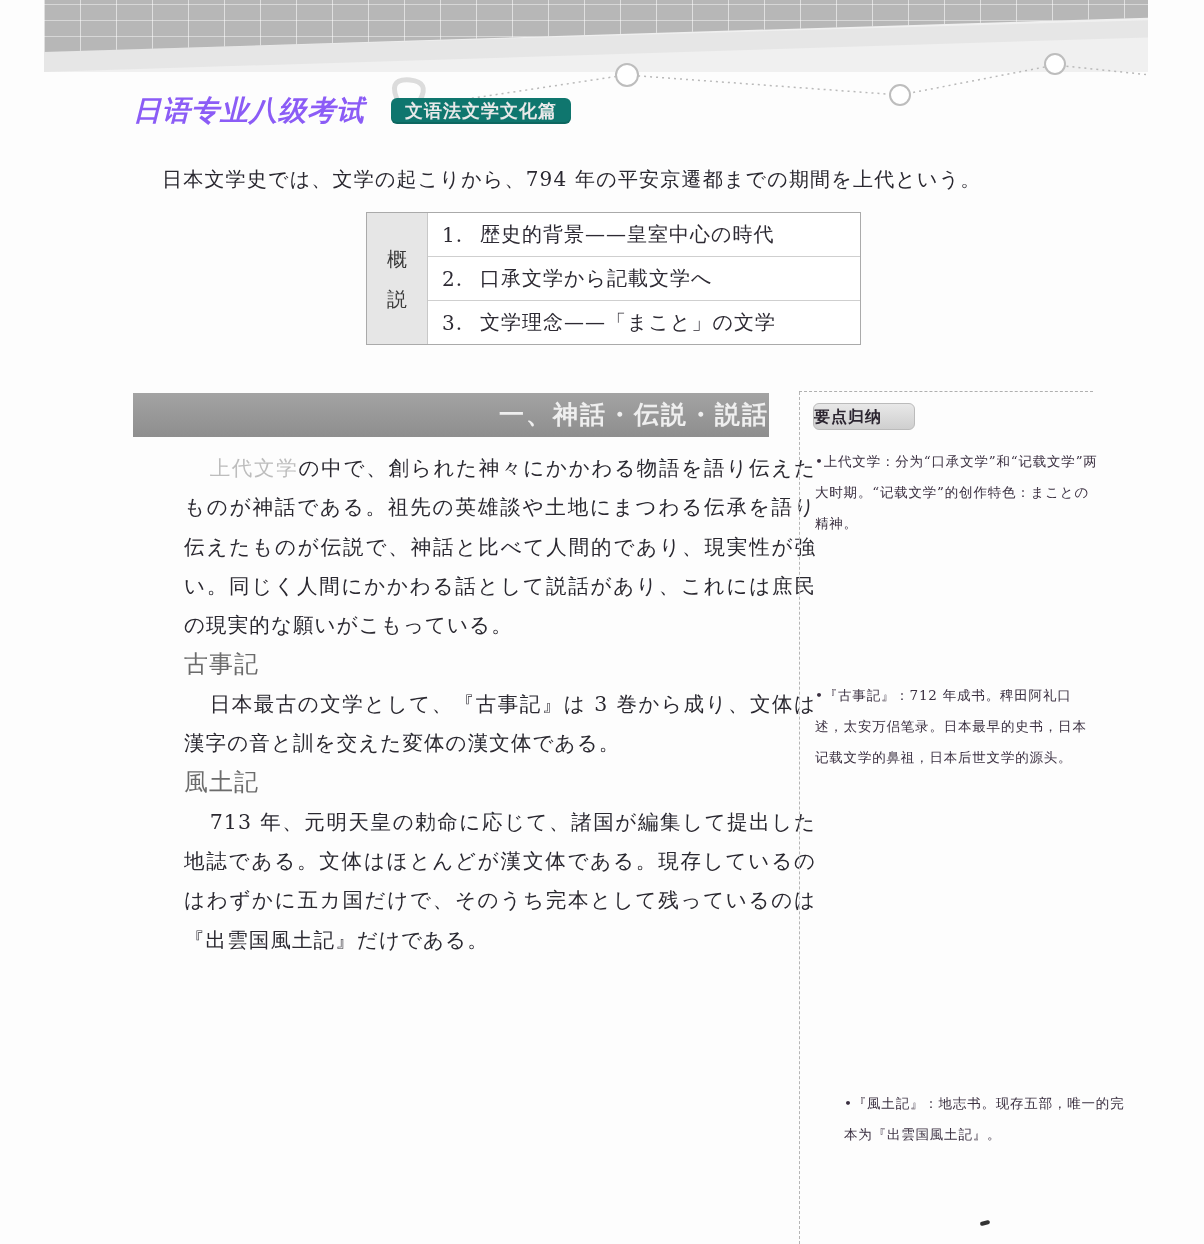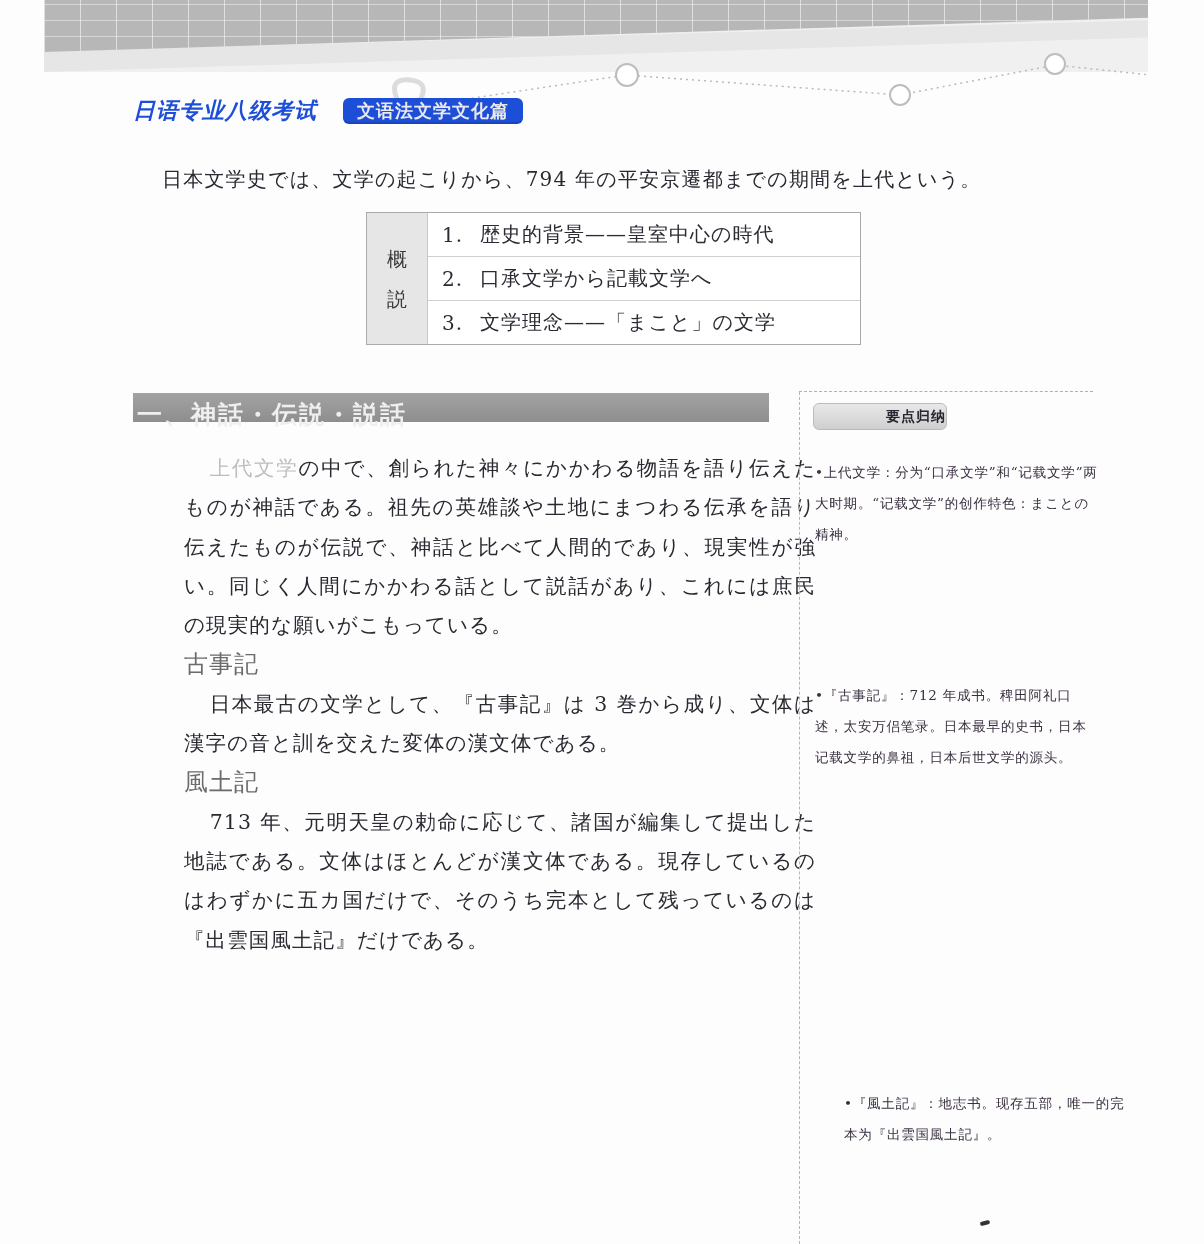--- a/index.html
+++ b/index.html
@@ -26,25 +26,25 @@
       background: #e6e6e6;
       clip-path: polygon(0 72%, 100% 28%, 100% 52%, 0 100%);
     }
 
     
     .deco-svg { position: absolute; left: 0; top: 50px; width: 1204px; height: 70px; }
 
     .header-row { position: absolute; left: 133px; top: 94px; height: 34px; display: flex; align-items: center; }
     .book-title {
       font-family: "DejaVu Serif", serif; font-style: italic; font-weight: bold;
-      font-size: 22px; color: #1d4ed8; letter-spacing: 1px;
+      font-size: 28px; color: #8b5cf6; letter-spacing: 1px;
     }
     .section-pill {
       margin-left: 26px; height: 26px; padding: 0 14px;
-      background: #1d4ed8; border-radius: 6px;
+      background: #0f766e; border-radius: 6px;
       color: #e9e9e9; font-family: "DejaVu Sans", sans-serif; font-weight: bold;
       font-size: 18px; line-height: 26px; letter-spacing: 1px;
       box-shadow: inset 0 -2px 0 rgba(0,0,0,0.12);
     }
 
     .intro {
       position: absolute; left: 162px; top: 166px;
       font-size: 20px; color: #2a2830; letter-spacing: 1.2px;
     }
 
@@ -61,24 +61,24 @@
     .overview-rows { flex: 1; display: flex; flex-direction: column; }
     .overview-row {
       flex: 1; display: flex; align-items: center; padding-left: 14px;
       font-size: 20px; color: #2d2a33; border-bottom: 1px solid #cfcfcf; letter-spacing: 1px;
     }
     .overview-row:last-child { border-bottom: none; }
     .overview-row .num { width: 38px; }
 
     
     .main-heading {
-      position: absolute; left: 133px; top: 393px; width: 636px; height: 29px;
+      position: absolute; left: 133px; top: 393px; width: 636px; height: 44px;
       background: linear-gradient(180deg, #a3a3a3, #8e8e8e);
       color: #efefef; font-family: "DejaVu Sans", sans-serif; font-weight: bold;
-      font-size: 25px; line-height: 44px; padding-left: 4px; letter-spacing: 2px;
+      font-size: 25px; line-height: 44px; padding-left: 4px; letter-spacing: 2px; text-align: right;
     }
 
     .body-text {
       position: absolute; left: 136px; width: 632px;
       font-size: 20.5px; line-height: 39.3px; color: #2a2830; letter-spacing: 1.1px;
       text-align: justify;
       margin-left: 48px;
     }
     .body-text p { text-indent: 1.25em; }
     .faded { color: #bdbdbd; }
@@ -87,24 +87,24 @@
     
     .sidebar-border {
       position: absolute; left: 799px; top: 392px; width: 1px; height: 852px;
       border-left: 1px dashed #b5b5b5;
     }
     .sidebar-topline {
       position: absolute; left: 799px; top: 391px; width: 294px; height: 1px;
       border-top: 1px dashed #b0b0b0;
     }
     .sidebar-pill {
-      position: absolute; left: 813px; top: 403px; width: 134px; height: 27px;
+      position: absolute; left: 813px; top: 403px; width: 102px; height: 27px;
       background: linear-gradient(180deg, #e8e8e8, #cfcfcf); border: 1px solid #bbb;
       border-radius: 6px; font-family: "DejaVu Sans", sans-serif; font-weight: bold;
-      font-size: 14px; line-height: 25px; text-align: right; color: #2b2530; letter-spacing: 1px;
+      font-size: 16px; line-height: 25px; text-align: left; color: #2b2530; letter-spacing: 1px;
     }
     .sidebar-note {
       position: absolute; left: 815px; width: 285px;
       font-size: 13.5px; line-height: 31px; color: #3a2f40; letter-spacing: 0.8px;
     }
     .mark { position: absolute; left: 980px; top: 1221px; width: 10px; height: 4px; background: #333; transform: rotate(-15deg); border-radius: 2px; }
   </style>
 </head>
 <body>
 
@@ -155,16 +155,16 @@
   <p><span class="faded">上代文学</span><span>の中で、創られた神々にかかわる物語を語り伝えたものが神話である。祖先の英雄談や土地にまつわる伝承を語り伝えたものが伝説で、神話と比べて人間的であり、現実性が強い。同じく人間にかかわる話として説話があり、これには庶民の現実的な願いがこもっている。</span></p>
   <div class="sub-title">古事記</div>
   <p>日本最古の文学として、『古事記』は 3 巻から成り、文体は漢字の音と訓を交えた変体の漢文体である。</p>
   <div class="sub-title">風土記</div>
   <p>713 年、元明天皇の勅命に応じて、諸国が編集して提出した地誌である。文体はほとんどが漢文体である。現存しているのはわずかに五カ国だけで、そのうち完本として残っているのは『出雲国風土記』だけである。</p>
 </div>
 
 <div class="sidebar-topline"></div>
 <div class="sidebar-border"></div>
 <div class="sidebar-pill">要点归纳</div>
-<div class="sidebar-note" style="top:446px;margin-top:11px;">•上代文学：分为“口承文学”和“记载文学”两大时期。“记载文学”的创作特色：まことの精神。</div>
+<div class="sidebar-note" style="top:446px;">•上代文学：分为“口承文学”和“记载文学”两大时期。“记载文学”的创作特色：まことの精神。</div>
 <div class="sidebar-note" style="top:680px;">•『古事記』：712 年成书。稗田阿礼口述，太安万侣笔录。日本最早的史书，日本记载文学的鼻祖，日本后世文学的源头。</div>
 <div class="sidebar-note" style="top:1088px;margin-left:29px;">•『風土記』：地志书。现存五部，唯一的完本为『出雲国風土記』。</div>
 <div class="mark"></div>
 
 </body></html>

